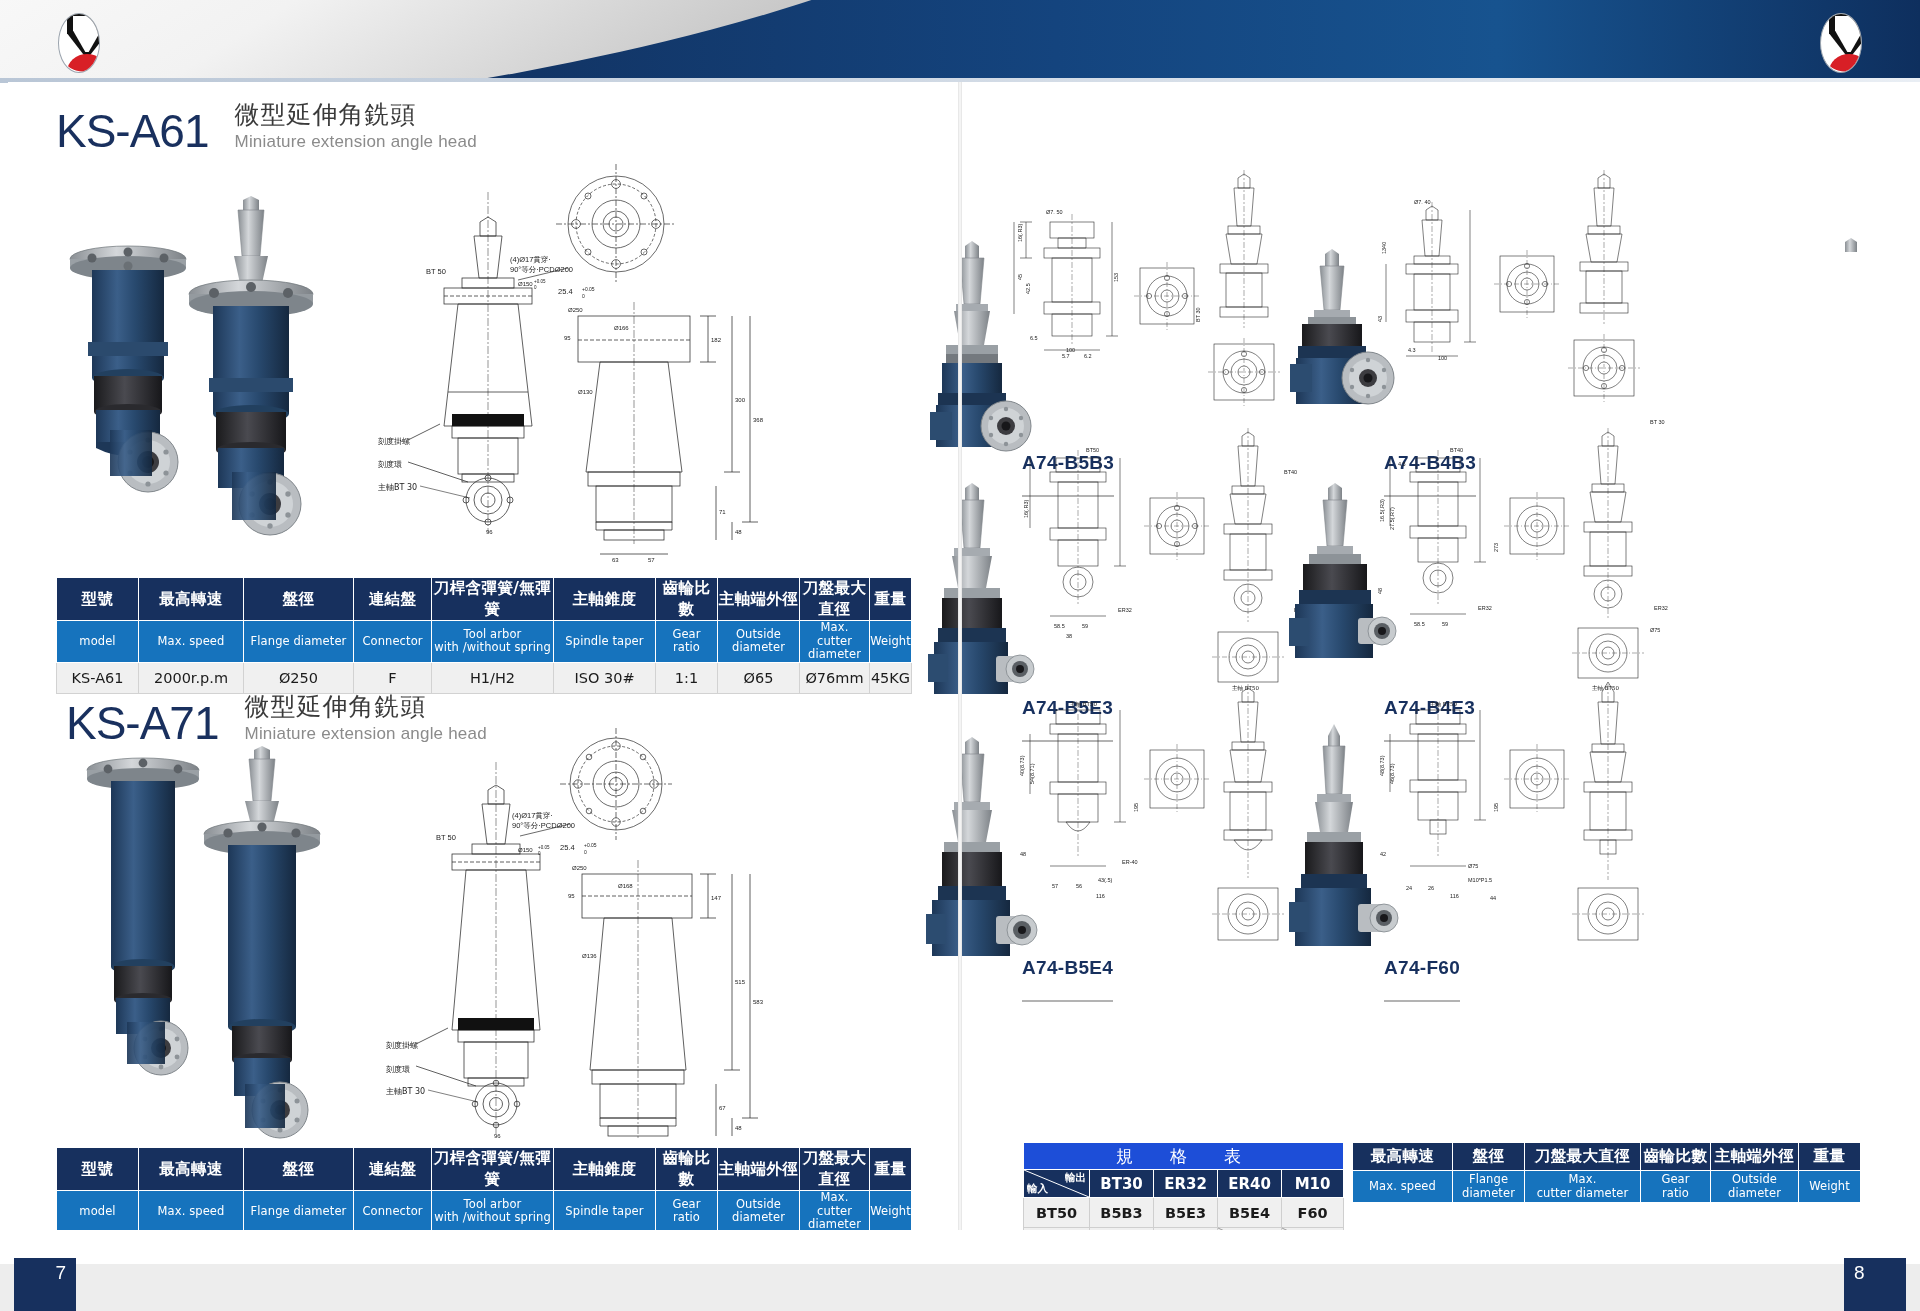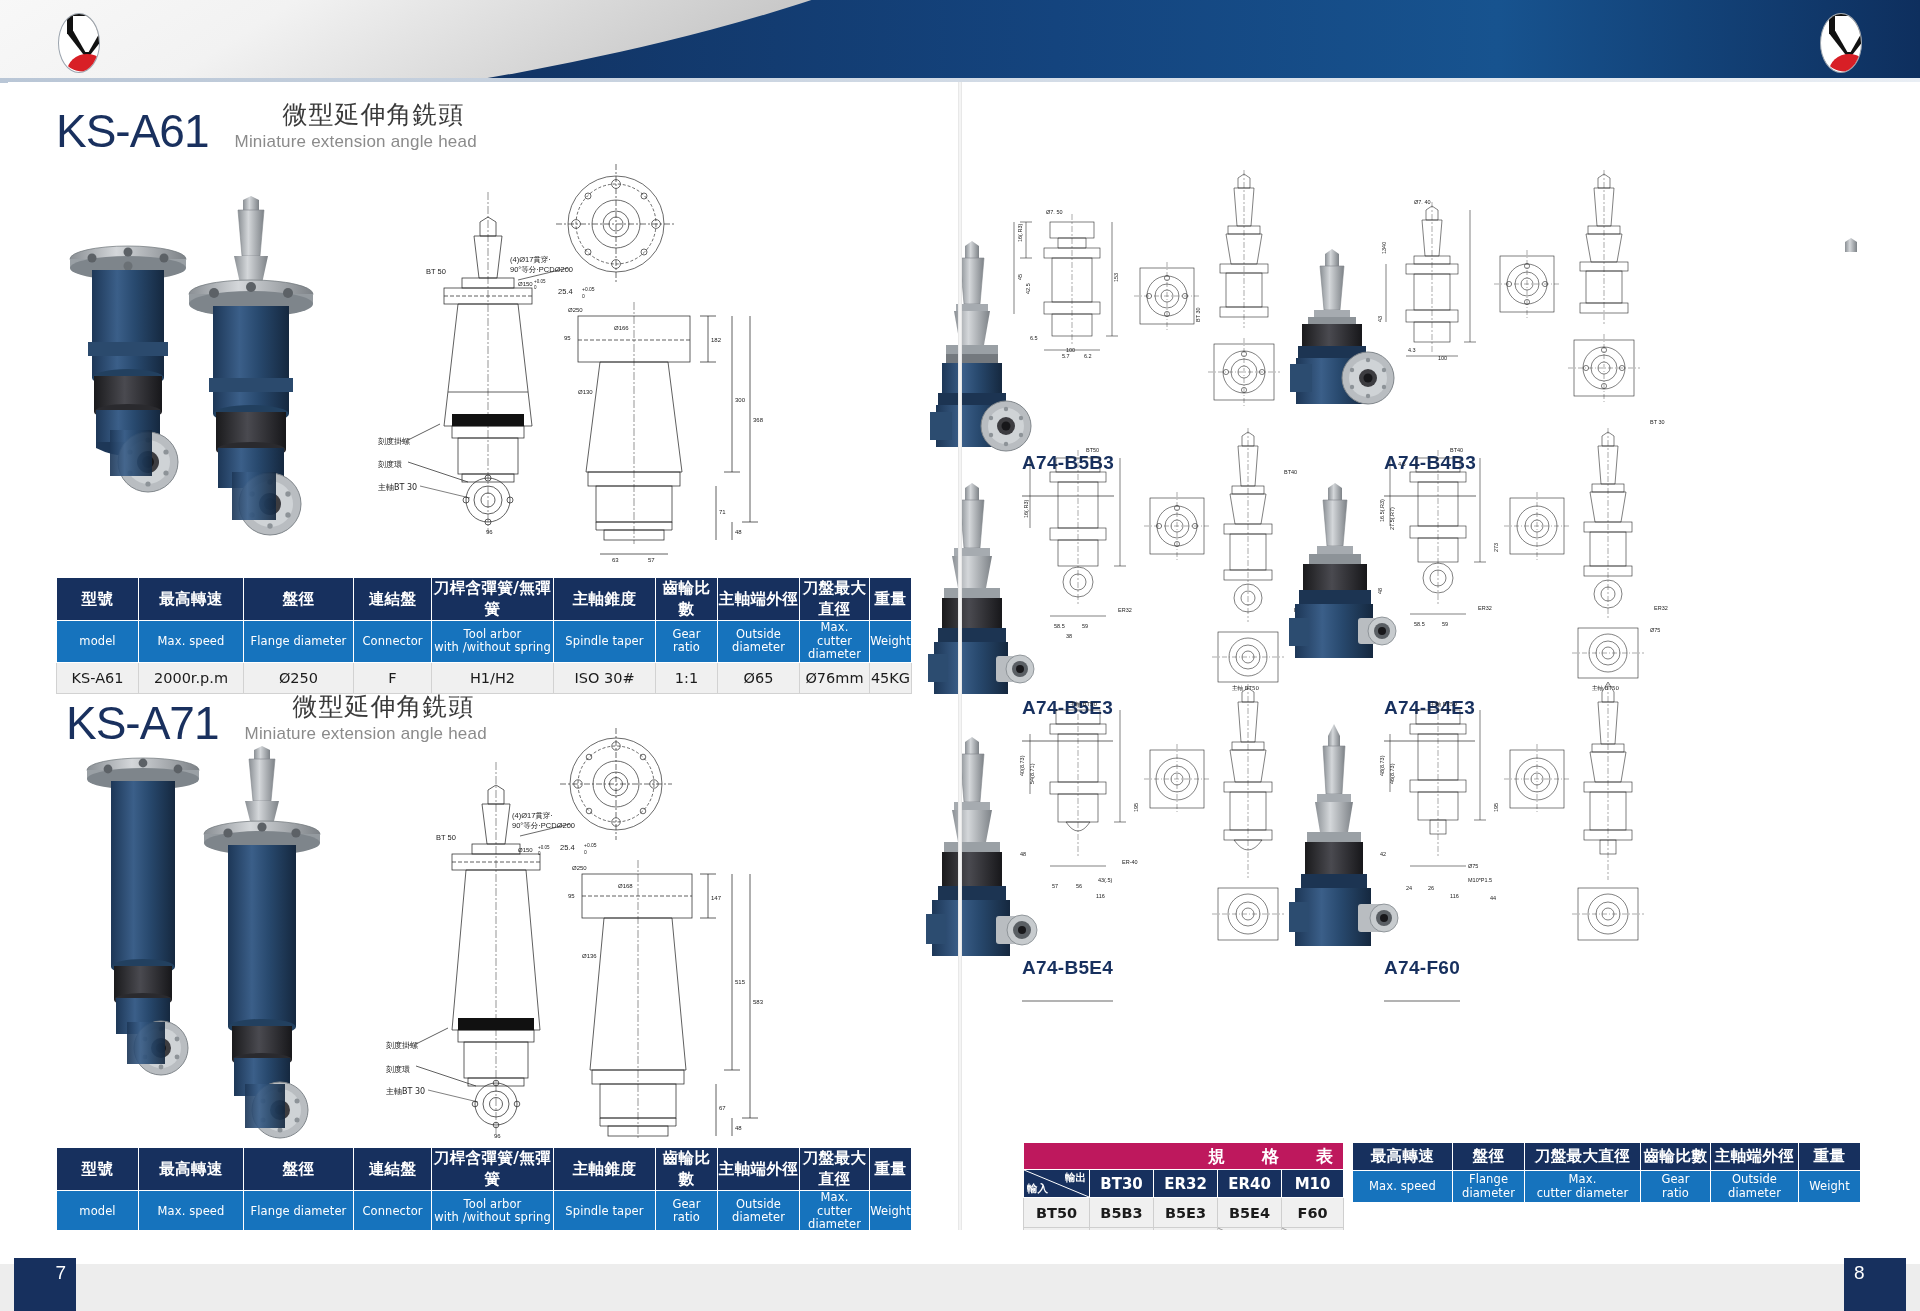--- a/index.html
+++ b/index.html
@@ -41,21 +41,21 @@
   .page.right{left:960px;width:960px;}
   .gutter{position:absolute;left:958px;top:82px;width:4px;height:1148px;
           background:linear-gradient(90deg,#e2e2e2,#fafafa,#e2e2e2);}
 
   
   .prod-head{position:absolute;display:flex;align-items:flex-end;gap:26px;}
   .prod-code{font-size:46px;font-weight:400;color:#19305e;letter-spacing:-1px;
              line-height:1;font-family:"Liberation Sans",sans-serif;}
   .prod-names{padding-bottom:2px;}
   .prod-cn{font-size:25px;color:#3a3a3a;letter-spacing:1px;line-height:1.18;
-           font-family:"DejaVu Sans",sans-serif;margin-left:48px;}
+           font-family:"DejaVu Sans",sans-serif;}
   .prod-en{font-size:17px;color:#8b8b8b;letter-spacing:.2px;line-height:1.25;margin-top:1px;}
 
   
   .spec-table{position:absolute;border-collapse:collapse;table-layout:fixed;
               font-family:"DejaVu Sans",sans-serif;}
   .spec-table th,.spec-table td{border:1px solid #ffffff;text-align:center;padding:0;}
   .spec-table tr.r-cn th{background:#17305e;color:#fff;font-size:15.5px;font-weight:700;height:27px;
               letter-spacing:.4px;}
   .spec-table tr.r-en th{background:#1673bd;color:#fff;font-size:11.5px;font-weight:400;height:31px;
               line-height:1.18;letter-spacing:.1px;}
@@ -63,22 +63,22 @@
               border:1px solid #d2d2d2;}
 
   
   .model-label{position:absolute;font-size:19px;font-weight:700;color:#17305e;
                letter-spacing:.3px;padding-bottom:21px;border-bottom:2px solid #b3b3b3;}
 
   
   .matrix{position:absolute;border-collapse:collapse;table-layout:fixed;
           font-family:"DejaVu Sans",sans-serif;}
   .matrix td,.matrix th{border:1px solid #ffffff;text-align:center;padding:0;}
-  .matrix .mtitle{background:#be185d;color:#fff;font-size:17px;font-weight:700;height:26px;
-          letter-spacing:10px;text-align:right;}
+  .matrix .mtitle{background:#1d4ed8;color:#fff;font-size:17px;font-weight:400;height:26px;
+          letter-spacing:10px;}
   .matrix .mhead{background:#17305e;color:#fff;font-size:15px;font-weight:700;height:27px;}
   .matrix .mcorner{background:#17305e;color:#fff;font-size:10.5px;font-weight:700;position:relative;
           height:27px;}
   .matrix .mcorner .io-in{position:absolute;left:3px;bottom:1px;}
   .matrix .mcorner .io-out{position:absolute;right:3px;top:1px;}
   .matrix .mcorner .io-slash{position:absolute;left:0;top:0;width:100%;height:100%;}
   .matrix .mrow td{background:#f0f0f0;color:#1b1b1b;font-size:14.5px;font-weight:700;height:29px;
           border:1px solid #cfcfcf;}
   .matrix .mrow td.rowhead{font-weight:700;}
   .matrix .mrow td.empty{position:relative;}

